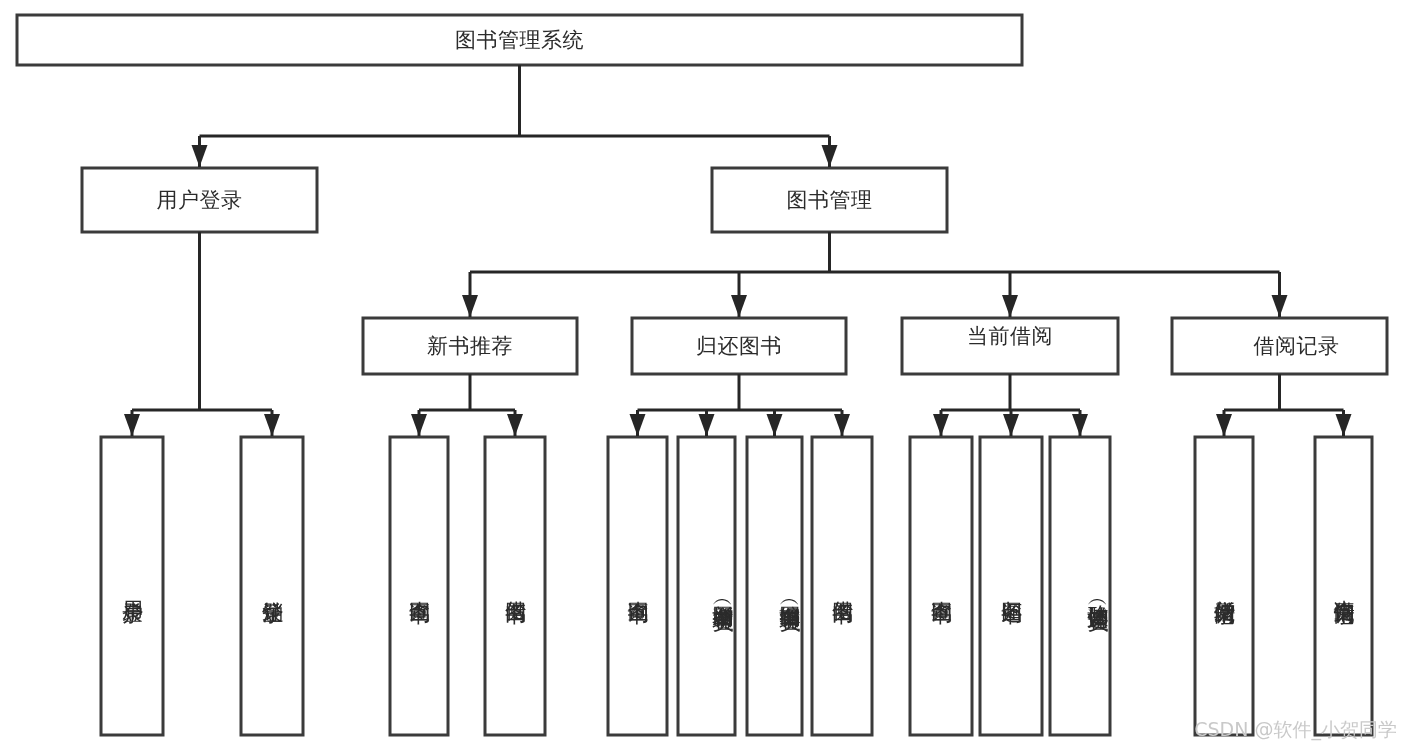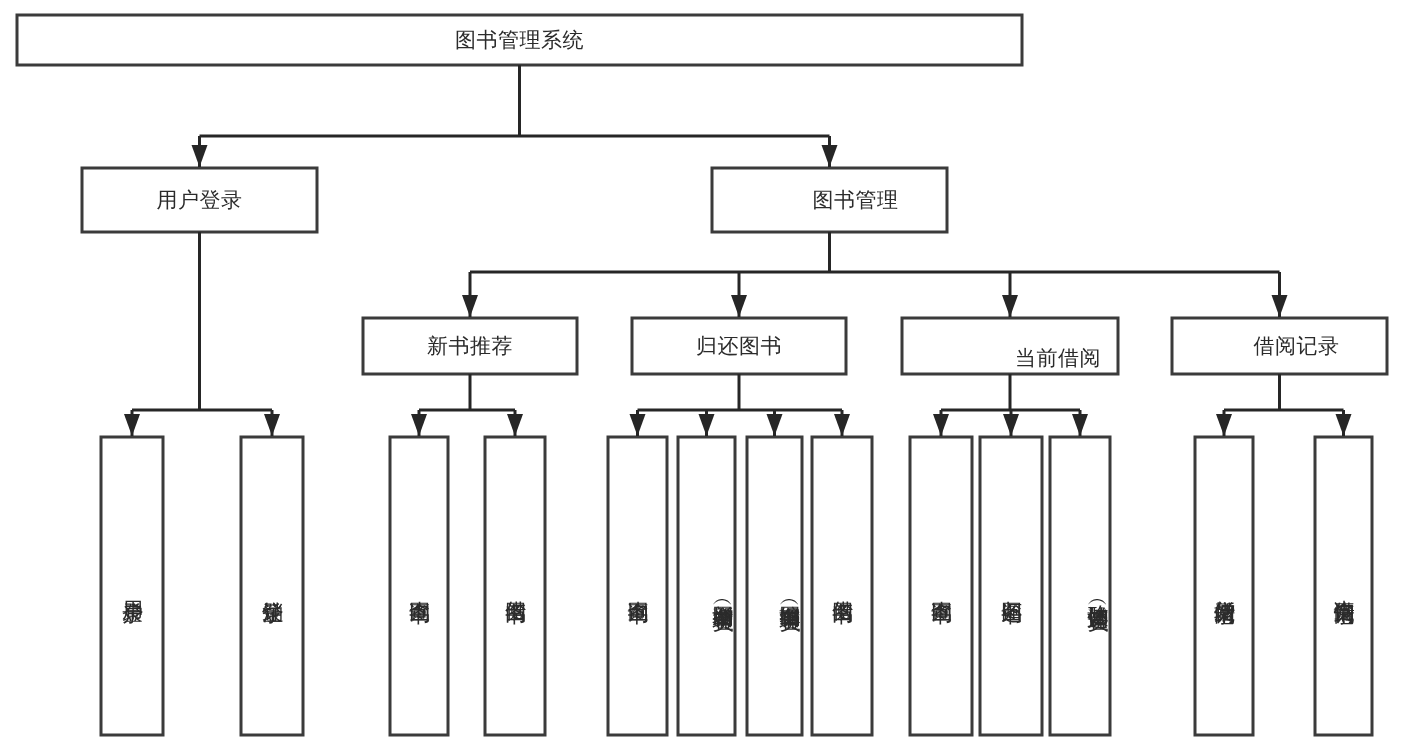--- a/index.html
+++ b/index.html
@@ -160,33 +160,34 @@
         <line x1="1224" y1="410" x2="1224" y2="436" class="connector"></line>
         <polygon points="1216,414 1232,414 1224,436" class="arrow-head"></polygon>
         <line x1="1343.5" y1="410" x2="1343.5" y2="436" class="connector"></line>
         <polygon points="1335.5,414 1351.5,414 1343.5,436" class="arrow-head"></polygon>
       </g>
   </svg>
 
   <div id="labels-layer">
       <div class="node-label-h" style="left: 17px; top: 15px; width: 1005px; height: 50px;">图书管理系统</div>
       <div class="node-label-h" style="left: 82px; top: 168px; width: 235px; height: 64px;">用户登录</div>
-      <div class="node-label-h" style="left: 712px; top: 168px; width: 235px; height: 64px; padding-left: 26px;">图书管理</div>
+      <div class="node-label-h" style="left: 712px; top: 168px; width: 235px; height: 64px;">图书管理</div>
       <div class="node-label-h" style="left: 363px; top: 318px; width: 214px; height: 56px;">新书推荐</div>
       <div class="node-label-h" style="left: 632px; top: 318px; width: 214px; height: 56px;">归还图书</div>
-      <div class="node-label-h" style="left: 902px; top: 330px; width: 216px; height: 56px; margin-left: 48px;">当前借阅</div>
+      <div class="node-label-h" style="left: 902px; top: 308px; width: 216px; height: 56px;">当前借阅</div>
       <div class="node-label-h" style="left: 1172px; top: 318px; width: 215px; height: 56px; margin-left: 17px;">借阅记录</div>
       <div class="node-label-v center-v" style="left: 101px; top: 437px; width: 62px; height: 298px; padding-top: 0px;">用户登录</div>
       <div class="node-label-v center-v" style="left: 241px; top: 437px; width: 62px; height: 298px; padding-top: 0px;">注销登录</div>
       <div class="node-label-v center-v" style="left: 390px; top: 437px; width: 58px; height: 298px; padding-top: 0px;">查询图书</div>
       <div class="node-label-v center-v" style="left: 485px; top: 437px; width: 60px; height: 298px; padding-top: 0px;">借阅图书</div>
       <div class="node-label-v center-v" style="left: 608px; top: 437px; width: 59px; height: 298px; padding-top: 0px;">查询图书</div>
       <div class="node-label-v" style="left: 678px; top: 437px; width: 57px; height: 298px; padding-top: 6px;">新增图书（管理员）</div>
       <div class="node-label-v" style="left: 747px; top: 437px; width: 55px; height: 298px; padding-top: 6px;">编辑图书（管理员）</div>
       <div class="node-label-v center-v" style="left: 812px; top: 437px; width: 60px; height: 298px; padding-top: 0px;">借阅图书</div>
       <div class="node-label-v center-v" style="left: 910px; top: 437px; width: 62px; height: 298px; padding-top: 0px;">查询图书</div>
       <div class="node-label-v center-v" style="left: 980px; top: 437px; width: 62px; height: 298px; padding-top: 0px;">归还图书</div>
       <div class="node-label-v" style="left: 1050px; top: 437px; width: 60px; height: 298px; padding-top: 6px;">确认归还（管理员）</div>
       <div class="node-label-v center-v" style="left: 1195px; top: 437px; width: 58px; height: 298px; padding-top: 0px;">新增借阅记录</div>
       <div class="node-label-v center-v" style="left: 1315px; top: 437px; width: 57px; height: 298px; padding-top: 0px;">查询借阅记录</div>
     </div>
 
+  <div class="watermark">CSDN @软件_小贺同学</div>
 </div>
 
 </body></html>

